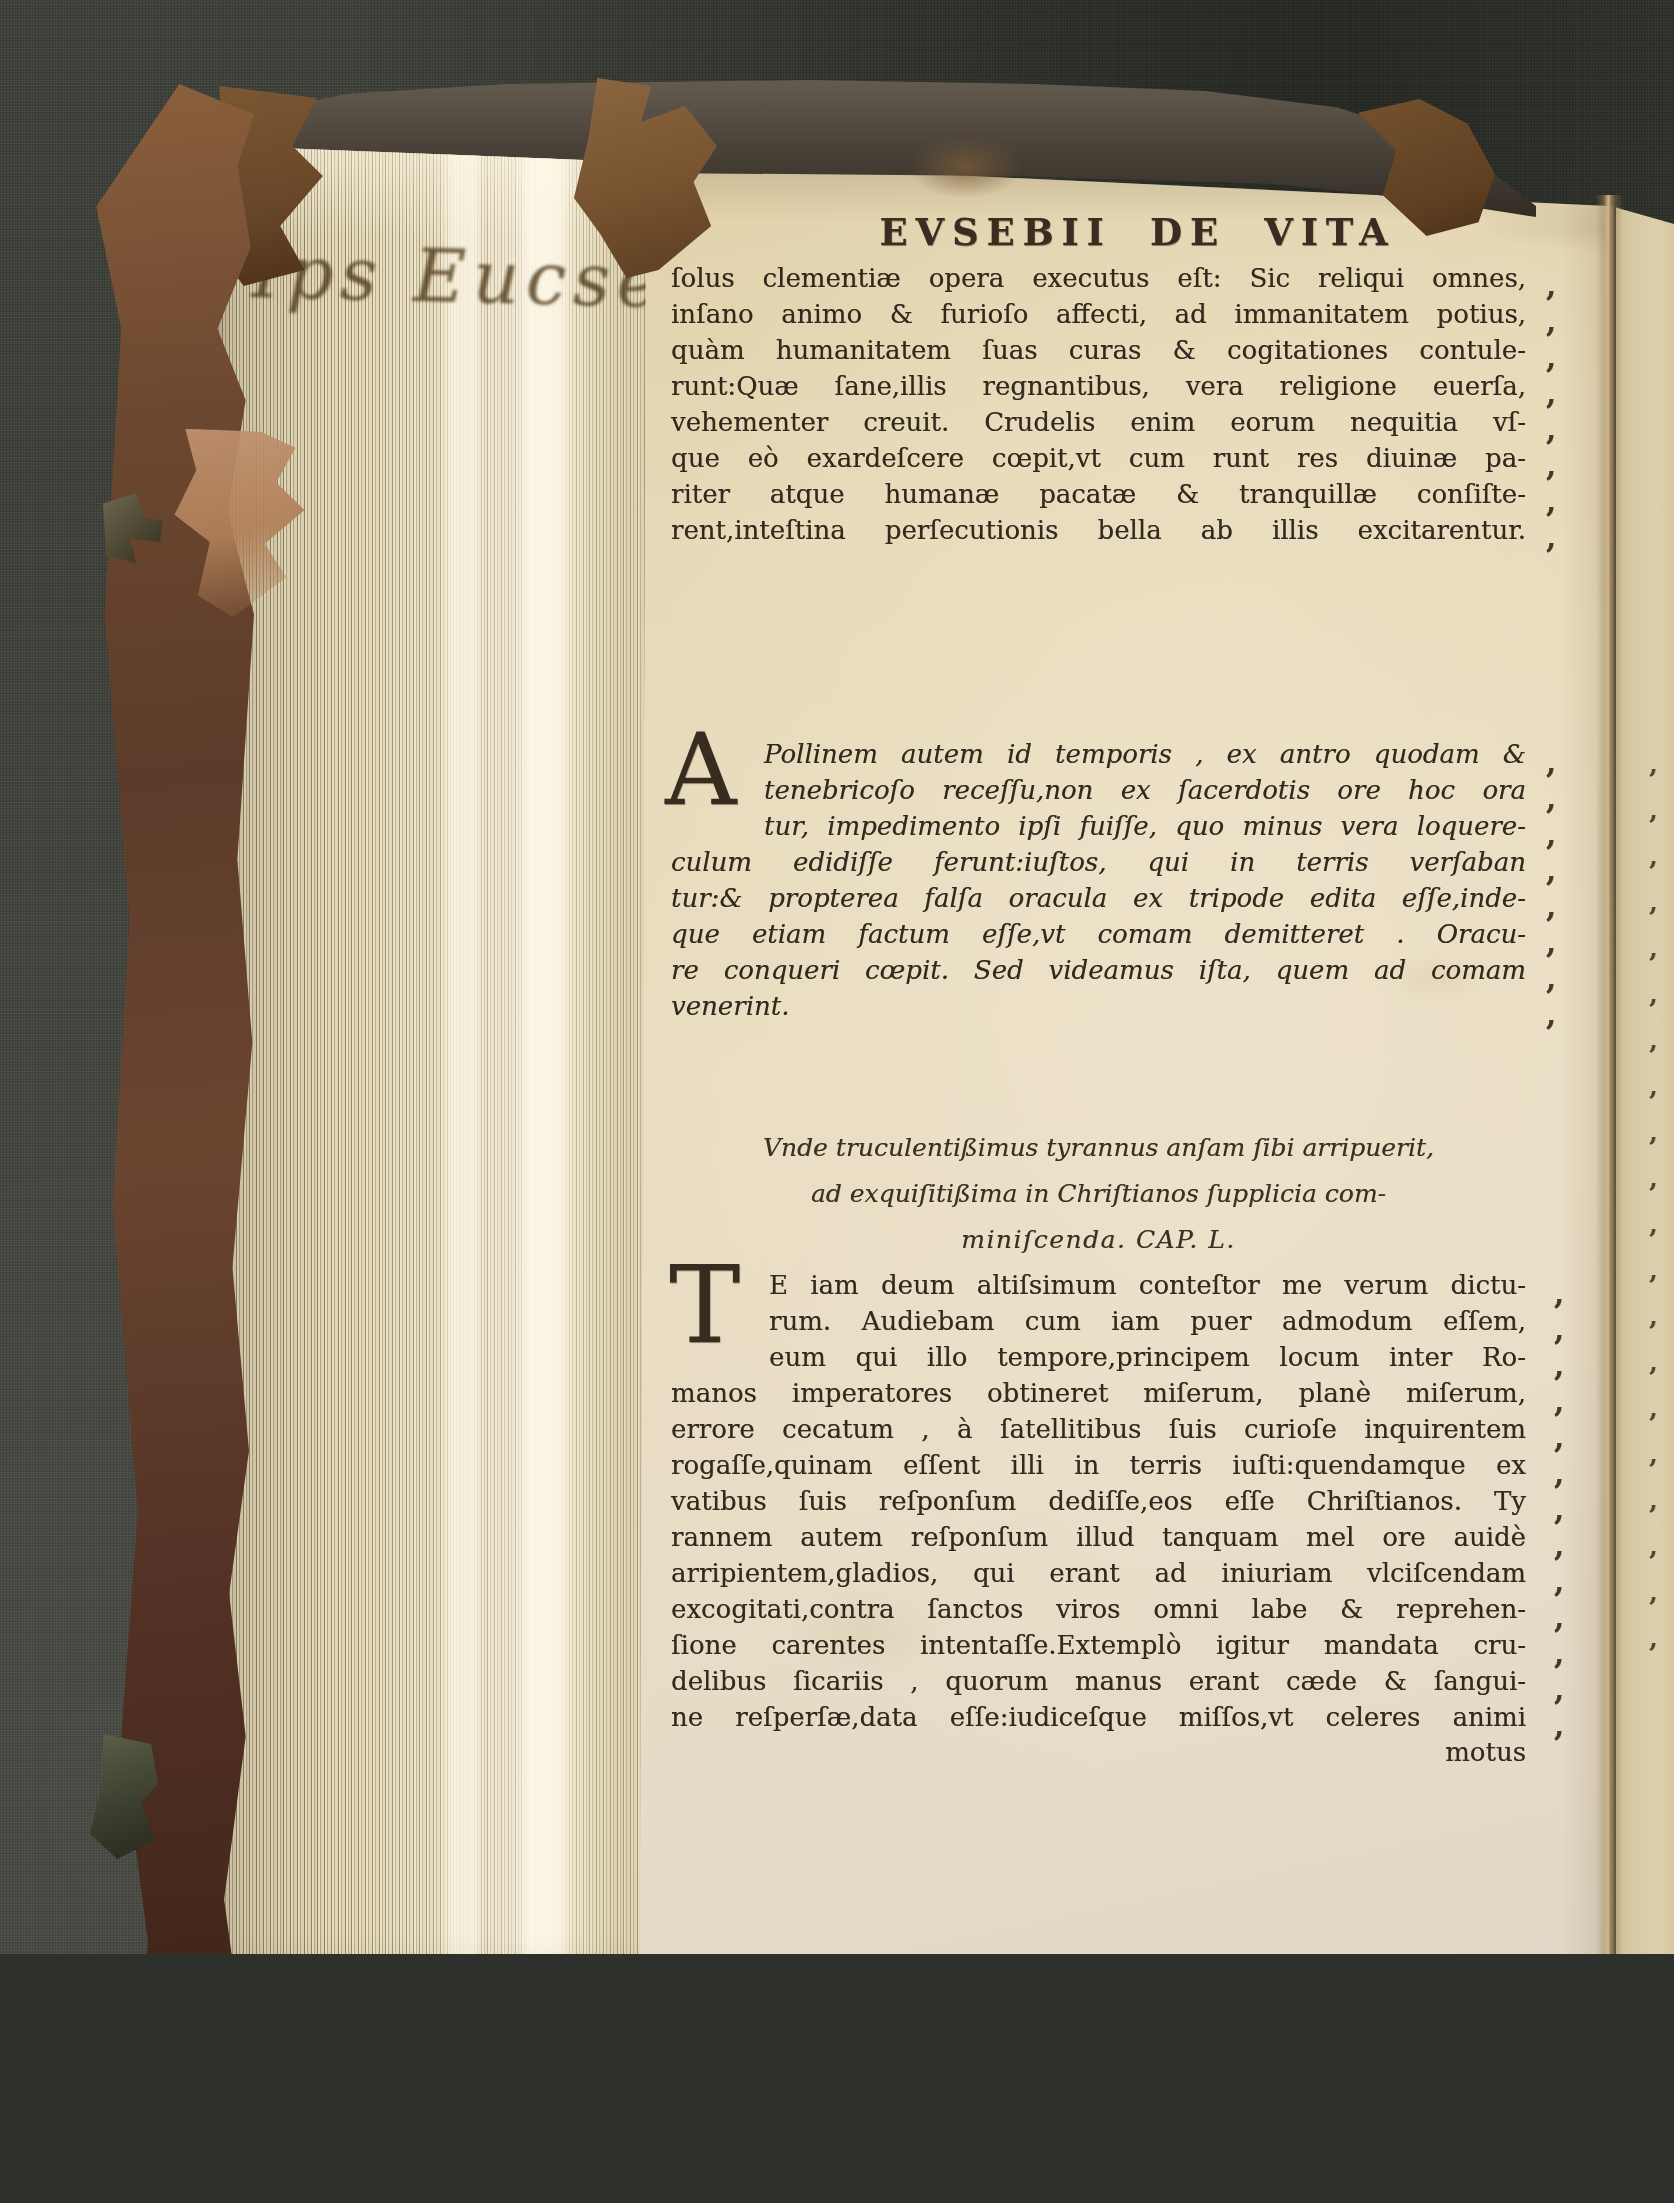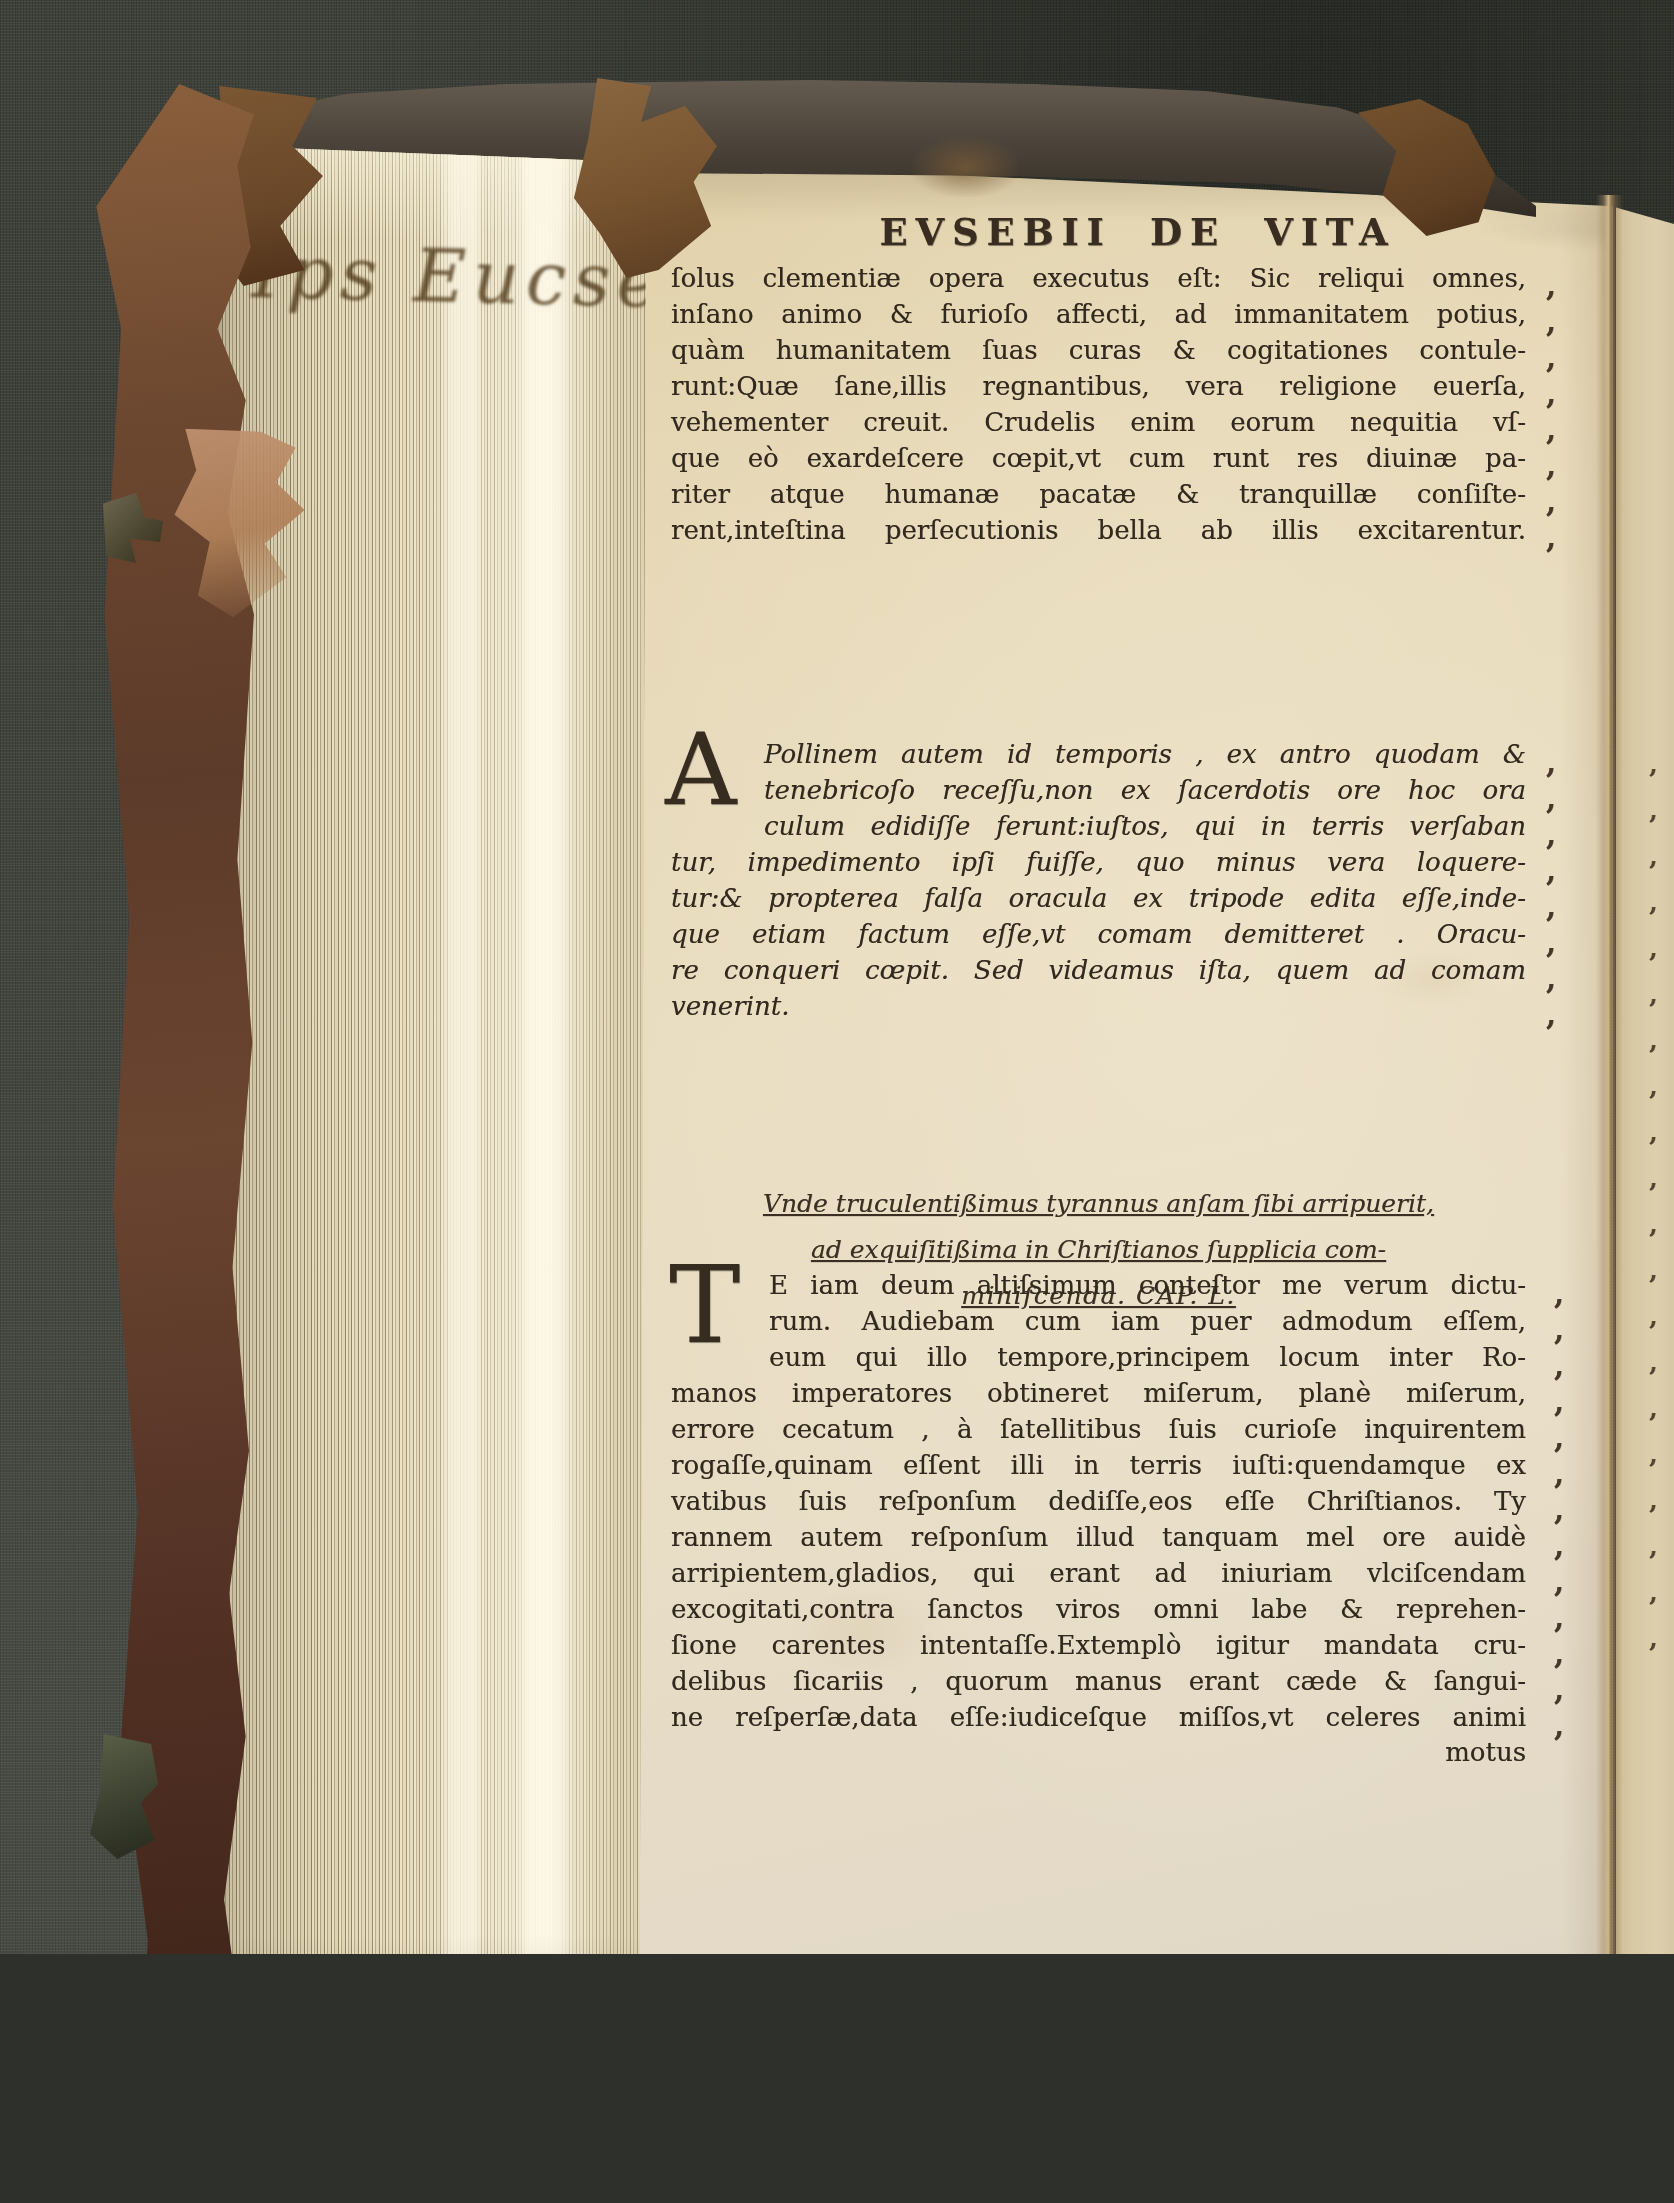--- a/index.html
+++ b/index.html
@@ -102,21 +102,21 @@
   .p2-lines{top:592px;font-style:italic;}
   .p3-lines{top:1123px;}
   .p2-lines .line:nth-child(-n+3){padding-left:93px;}
   .p3-lines .line:nth-child(-n+3){padding-left:98px;}
   .p2-lines .line:last-child{text-align-last:left;}
   .chapter-head{
     position:absolute;left:178px;width:855px;font-style:italic;
     font-size:25px;color:#3a2f22;text-shadow:0.3px 0.3px 0.4px rgba(58,47,34,.5);
   }
   .ch49{top:449px;}
-  .ch50{top:1037px;text-decoration:underline;}
+  .ch50{top:981px;}
   .hline{text-align:center;line-height:46px;height:46px;white-space:nowrap;}
   .hline:last-child{letter-spacing:1.5px;}
   .dropcap{
     position:absolute;color:#362c20;line-height:.82;font-weight:normal;
     text-shadow:0.6px 0.6px 0.8px rgba(54,44,32,.5);
   }
   .dropcap-a{left:172px;top:585px;font-size:99px;}
   .dropcap-t{left:176px;top:1118px;font-size:107px;}
   .catchword{
     position:absolute;left:178px;top:1593px;width:855px;text-align:right;
@@ -200,22 +200,22 @@
         <div class="mark">,</div>
         <div class="mark">,</div>
         <div class="mark">,</div>
       </div>
 
 
     <span class="dropcap dropcap-a">A</span>
     <div class="lines p2-lines">
         <div class="line">Pollinem autem id temporis , ex antro quodam &amp;</div>
         <div class="line">tenebricoſo receſſu,non ex ſacerdotis ore hoc ora</div>
+        <div class="line">tur, impedimento ipſi fuiſſe, quo minus vera loquere-</div>
         <div class="line">culum edidiſſe ferunt:iuſtos, qui in terris verſaban</div>
-        <div class="line">tur, impedimento ipſi fuiſſe, quo minus vera loquere-</div>
         <div class="line">tur:&amp; propterea falſa oracula ex tripode edita eſſe,inde-</div>
         <div class="line">que etiam factum eſſe,vt comam demitteret .  Oracu-</div>
         <div class="line">re conqueri cœpit. Sed videamus iſta, quem ad comam</div>
         <div class="line">venerint.</div>
       </div>
     <div class="margin-col mc2">
         <div class="mark">,</div>
         <div class="mark">,</div>
         <div class="mark">,</div>
         <div class="mark">,</div>

